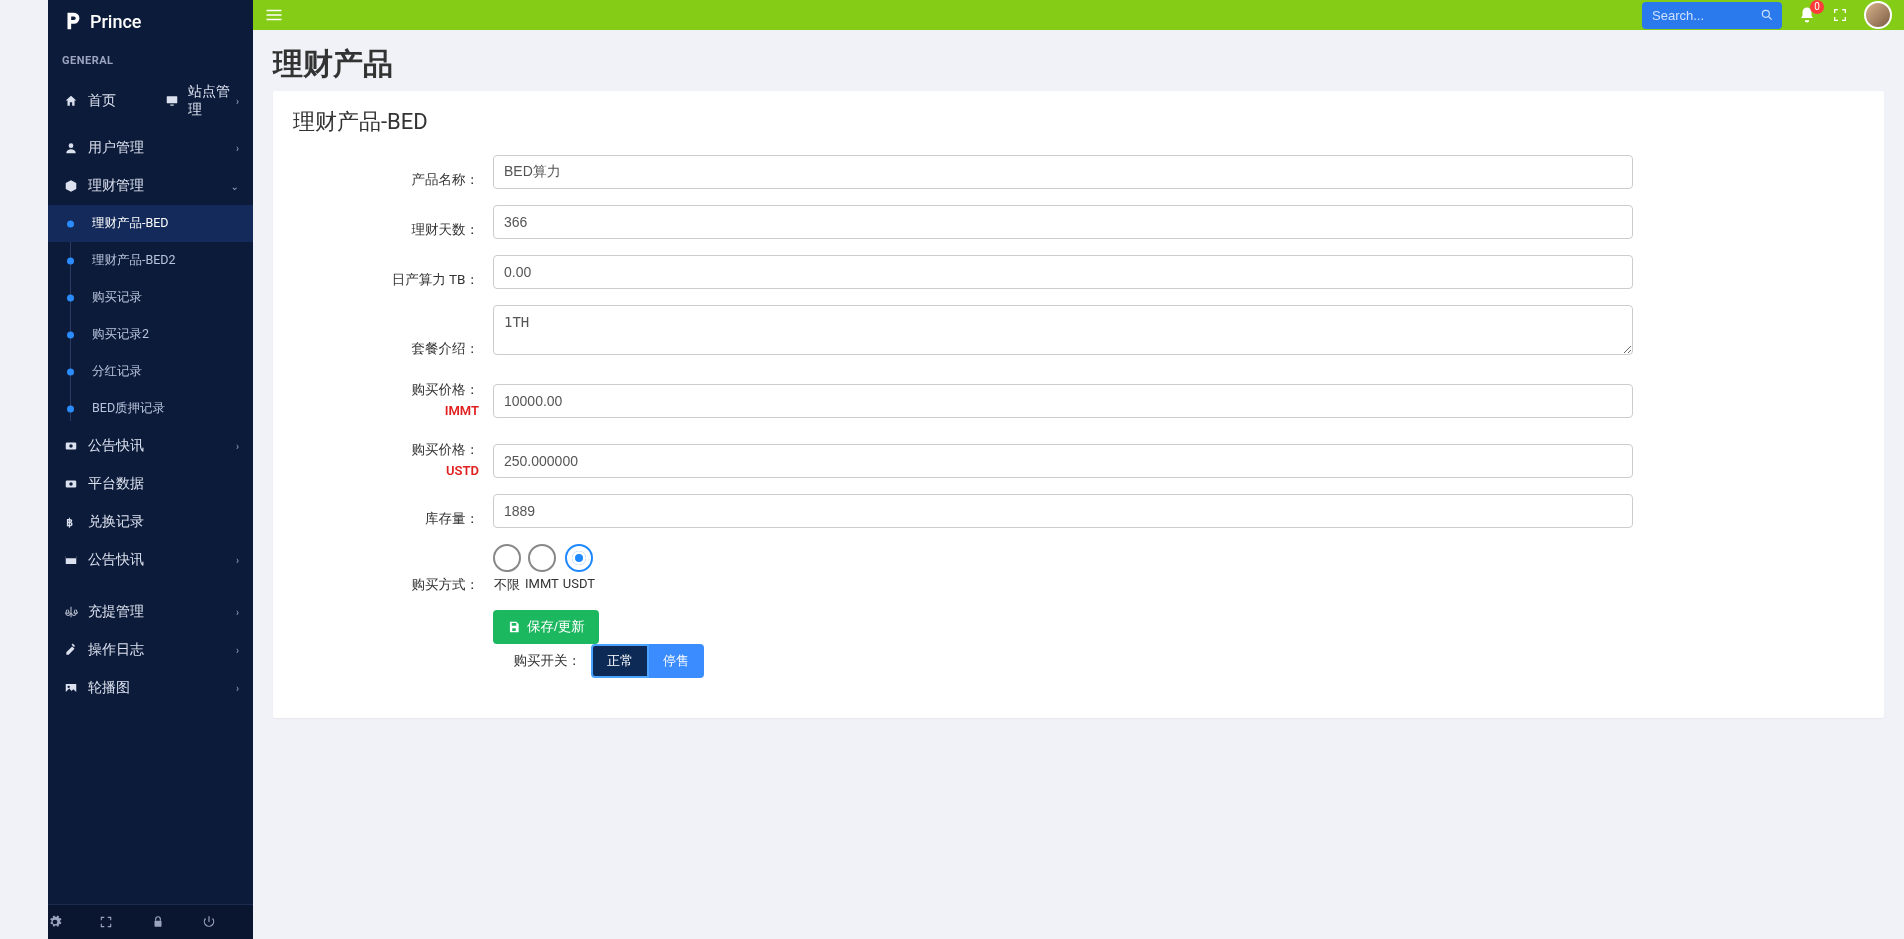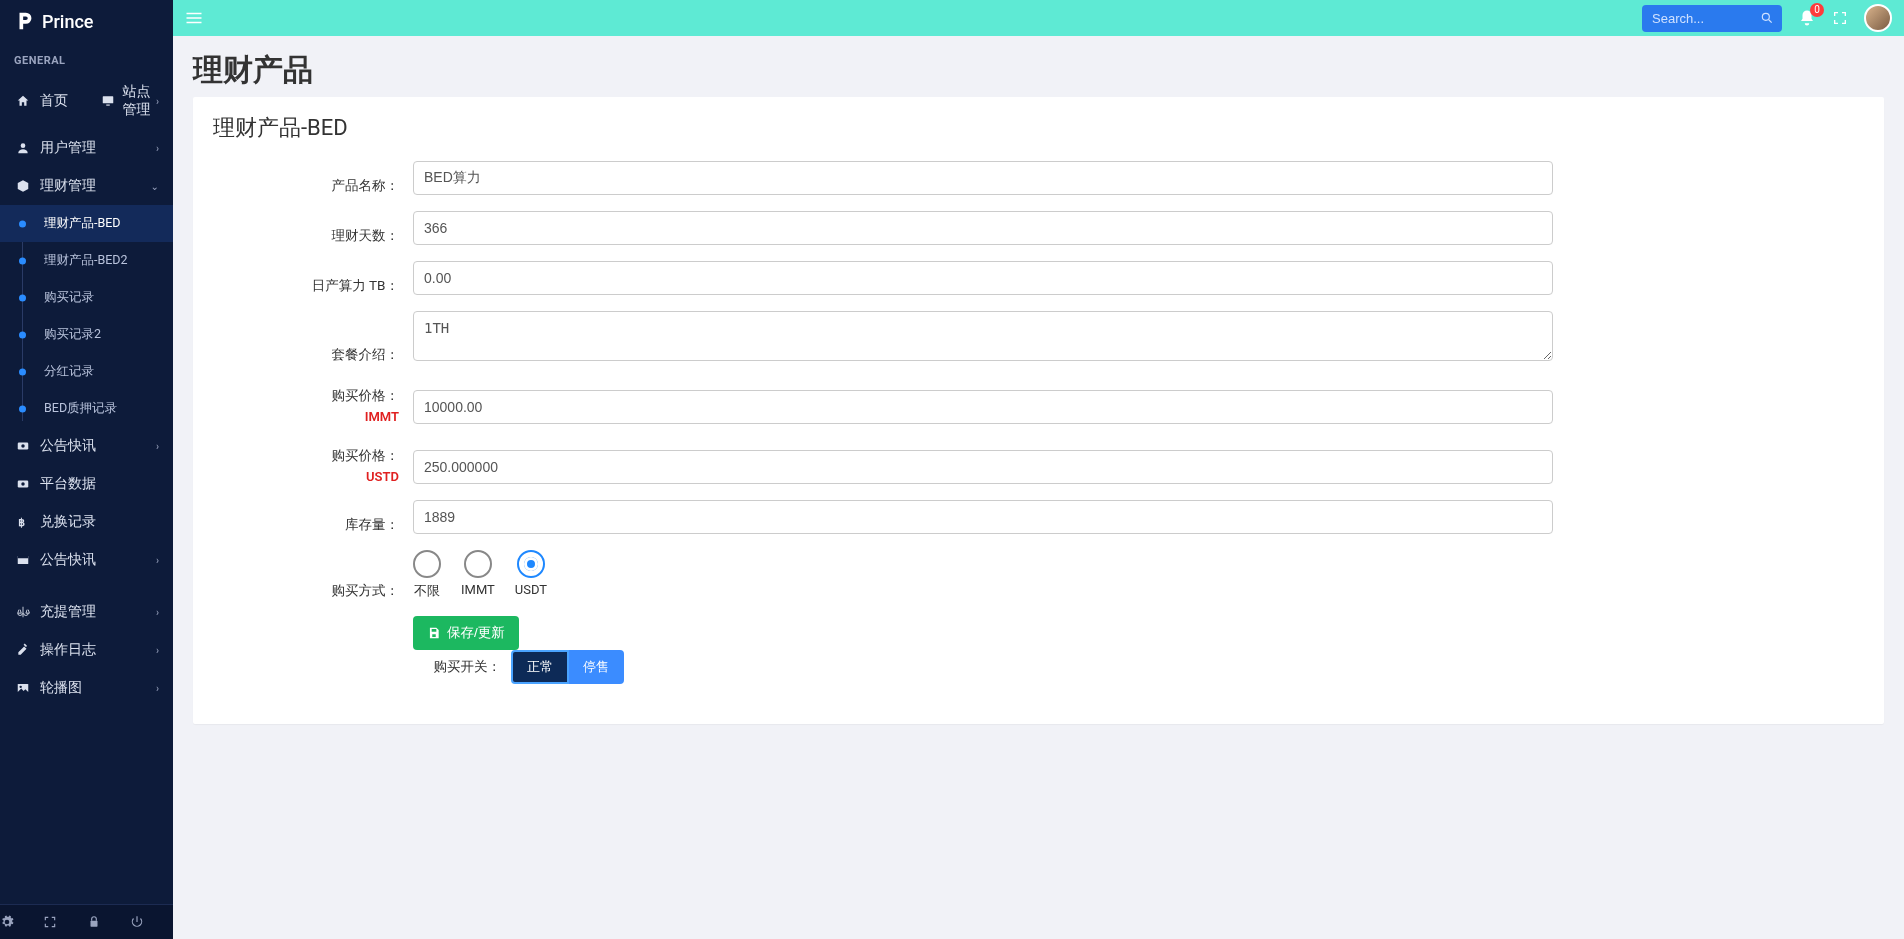--- a/index.html
+++ b/index.html
@@ -1,41 +1,41 @@
 <!DOCTYPE html>
 <html><head>
 <meta charset="utf-8">
 <style>
 * { box-sizing: border-box; margin: 0; padding: 0; }
 body { font-family: -apple-system, BlinkMacSystemFont, "Segoe UI", Roboto, "Helvetica Neue", Arial, sans-serif; font-size: 14px; background: #f1f2f7; color: #333; }
 .layout { display: flex; min-height: 100vh; }
 
 
-.sidebar { width: 173px; background: #0d1b3a; color: #fff; display: flex; flex-direction: column; position: relative; flex-shrink: 0; }
+.sidebar { width: 205px; background: #0d1b3a; color: #fff; display: flex; flex-direction: column; position: relative; flex-shrink: 0; margin-left: 48px; }
 .brand { display: flex; align-items: center; height: 42px; padding: 0 14px; background: #0d1b3a; }
 .brand-logo { width: 22px; height: 22px; margin-right: 6px; }
 .brand-text { font-size: 18px; font-weight: 500; color: #fff; }
 .nav-section-title { font-size: 11px; font-weight: 700; color: #9aa4bf; padding: 12px 14px 6px; letter-spacing: 0.5px; }
 .nav { list-style: none; }
 .nav-row { display: flex; }
 .nav-item { display: flex; align-items: center; padding: 10px 14px; color: #dbe1ee; cursor: pointer; font-size: 14px; position: relative; flex: 1; }
 .nav-item.half { flex: 0 0 50%; }
 .nav-item .nav-icon { width: 18px; margin-right: 8px; display: inline-flex; align-items: center; justify-content: center; }
 .nav-item .chev { margin-left: auto; font-size: 10px; color: #9aa4bf; }
 .nav-sub { list-style: none; position: relative; }
 .nav-sub::before { content: ""; position: absolute; left: 22px; top: 6px; bottom: 6px; width: 1px; background: #2a3b66; }
 .nav-sub-item { padding: 10px 14px 10px 44px; font-size: 12.5px; color: #b9c3dc; cursor: pointer; position: relative; }
 .nav-sub-item::before { content: ""; position: absolute; left: 19px; top: 50%; width: 7px; height: 7px; border-radius: 50%; background: #2a8cff; transform: translateY(-50%); }
 .nav-sub-item.active { background: #132a5a; color: #fff; }
 .sidebar-footer { margin-top: auto; display: flex; background: #0a1530; border-top: 1px solid #1c2b52; }
 .sidebar-footer .ft-btn { flex: 1; text-align: center; padding: 10px 0; color: #9aa4bf; cursor: pointer; font-size: 14px; }
 
 
 .main { flex: 1; display: flex; flex-direction: column; min-width: 0; }
-.topbar { height: 36px; background: #5eead4; display: flex; align-items: center; padding: 0 12px; color: #fff; }
+.topbar { height: 30px; background: #84cc16; display: flex; align-items: center; padding: 0 12px; color: #fff; }
 .hamburger { cursor: pointer; font-size: 18px; }
 .topbar-right { margin-left: auto; display: flex; align-items: center; gap: 16px; }
 .search-wrap { position: relative; }
 .search-input { background: #2a7aee; border: none; border-radius: 4px; padding: 6px 32px 6px 10px; color: #fff; font-size: 13px; width: 140px; }
 .search-input::placeholder { color: #cfe1ff; }
 .search-icon { position: absolute; right: 8px; top: 50%; transform: translateY(-50%); color: #cfe1ff; font-size: 13px; pointer-events: none; }
 .bell-wrap { position: relative; cursor: pointer; }
 .badge { position: absolute; top: -6px; right: -8px; background: #ff3b3b; color: #fff; font-size: 10px; border-radius: 8px; padding: 0 4px; line-height: 14px; min-width: 14px; text-align: center; }
 .avatar { width: 28px; height: 28px; border-radius: 50%; background: linear-gradient(135deg,#d9b38c,#7a5c44); border: 2px solid #fff; cursor: pointer; }
 .top-icon { cursor: pointer; font-size: 16px; }
@@ -46,21 +46,21 @@
 .panel { background: #fff; border-radius: 2px; padding: 16px 20px 24px; box-shadow: 0 1px 1px rgba(0,0,0,0.04); }
 .panel-title { font-size: 22px; font-weight: 400; color: #333; margin-bottom: 18px; }
 
 .form-row { display: flex; margin-bottom: 16px; align-items: flex-end; }
 .form-label-col { width: 200px; text-align: right; padding-right: 14px; padding-top: 7px; font-size: 13.5px; color: #333; }
 .form-label-col .sublabel { color: #e02020; font-weight: 600; font-size: 13px; margin-top: 4px; display: block; }
 .form-input-col { flex: 1; max-width: 1140px; }
 .form-control { width: 100%; padding: 8px 10px; border: 1px solid #ccc; border-radius: 4px; font-size: 14px; color: #555; background: #fff; }
 textarea.form-control { resize: vertical; min-height: 44px; }
 
-.radio-group { display: flex; gap: 20px; }
+.radio-group { display: flex; gap: 4px; }
 .radio-col { display: flex; flex-direction: column; align-items: center; }
 .radio-circle { width: 28px; height: 28px; border: 2px solid #888; border-radius: 50%; cursor: pointer; position: relative; background: #fff; }
 .radio-circle.checked { border-color: #1e88ff; background: #1e88ff; }
 .radio-circle.checked::after { content: ""; position: absolute; inset: 5px; border-radius: 50%; background: #1e88ff; box-shadow: inset 0 0 0 3px #fff; }
 .radio-circle.checked { background: #fff; }
 .radio-circle.checked::after { background: #1e88ff; }
 .radio-label { font-size: 13px; margin-top: 4px; color: #333; }
 
 .inline-form-row { display: flex; align-items: center; }
 .inline-label { width: 98px; text-align: right; padding-right: 10px; font-size: 13.5px; color: #333; }

